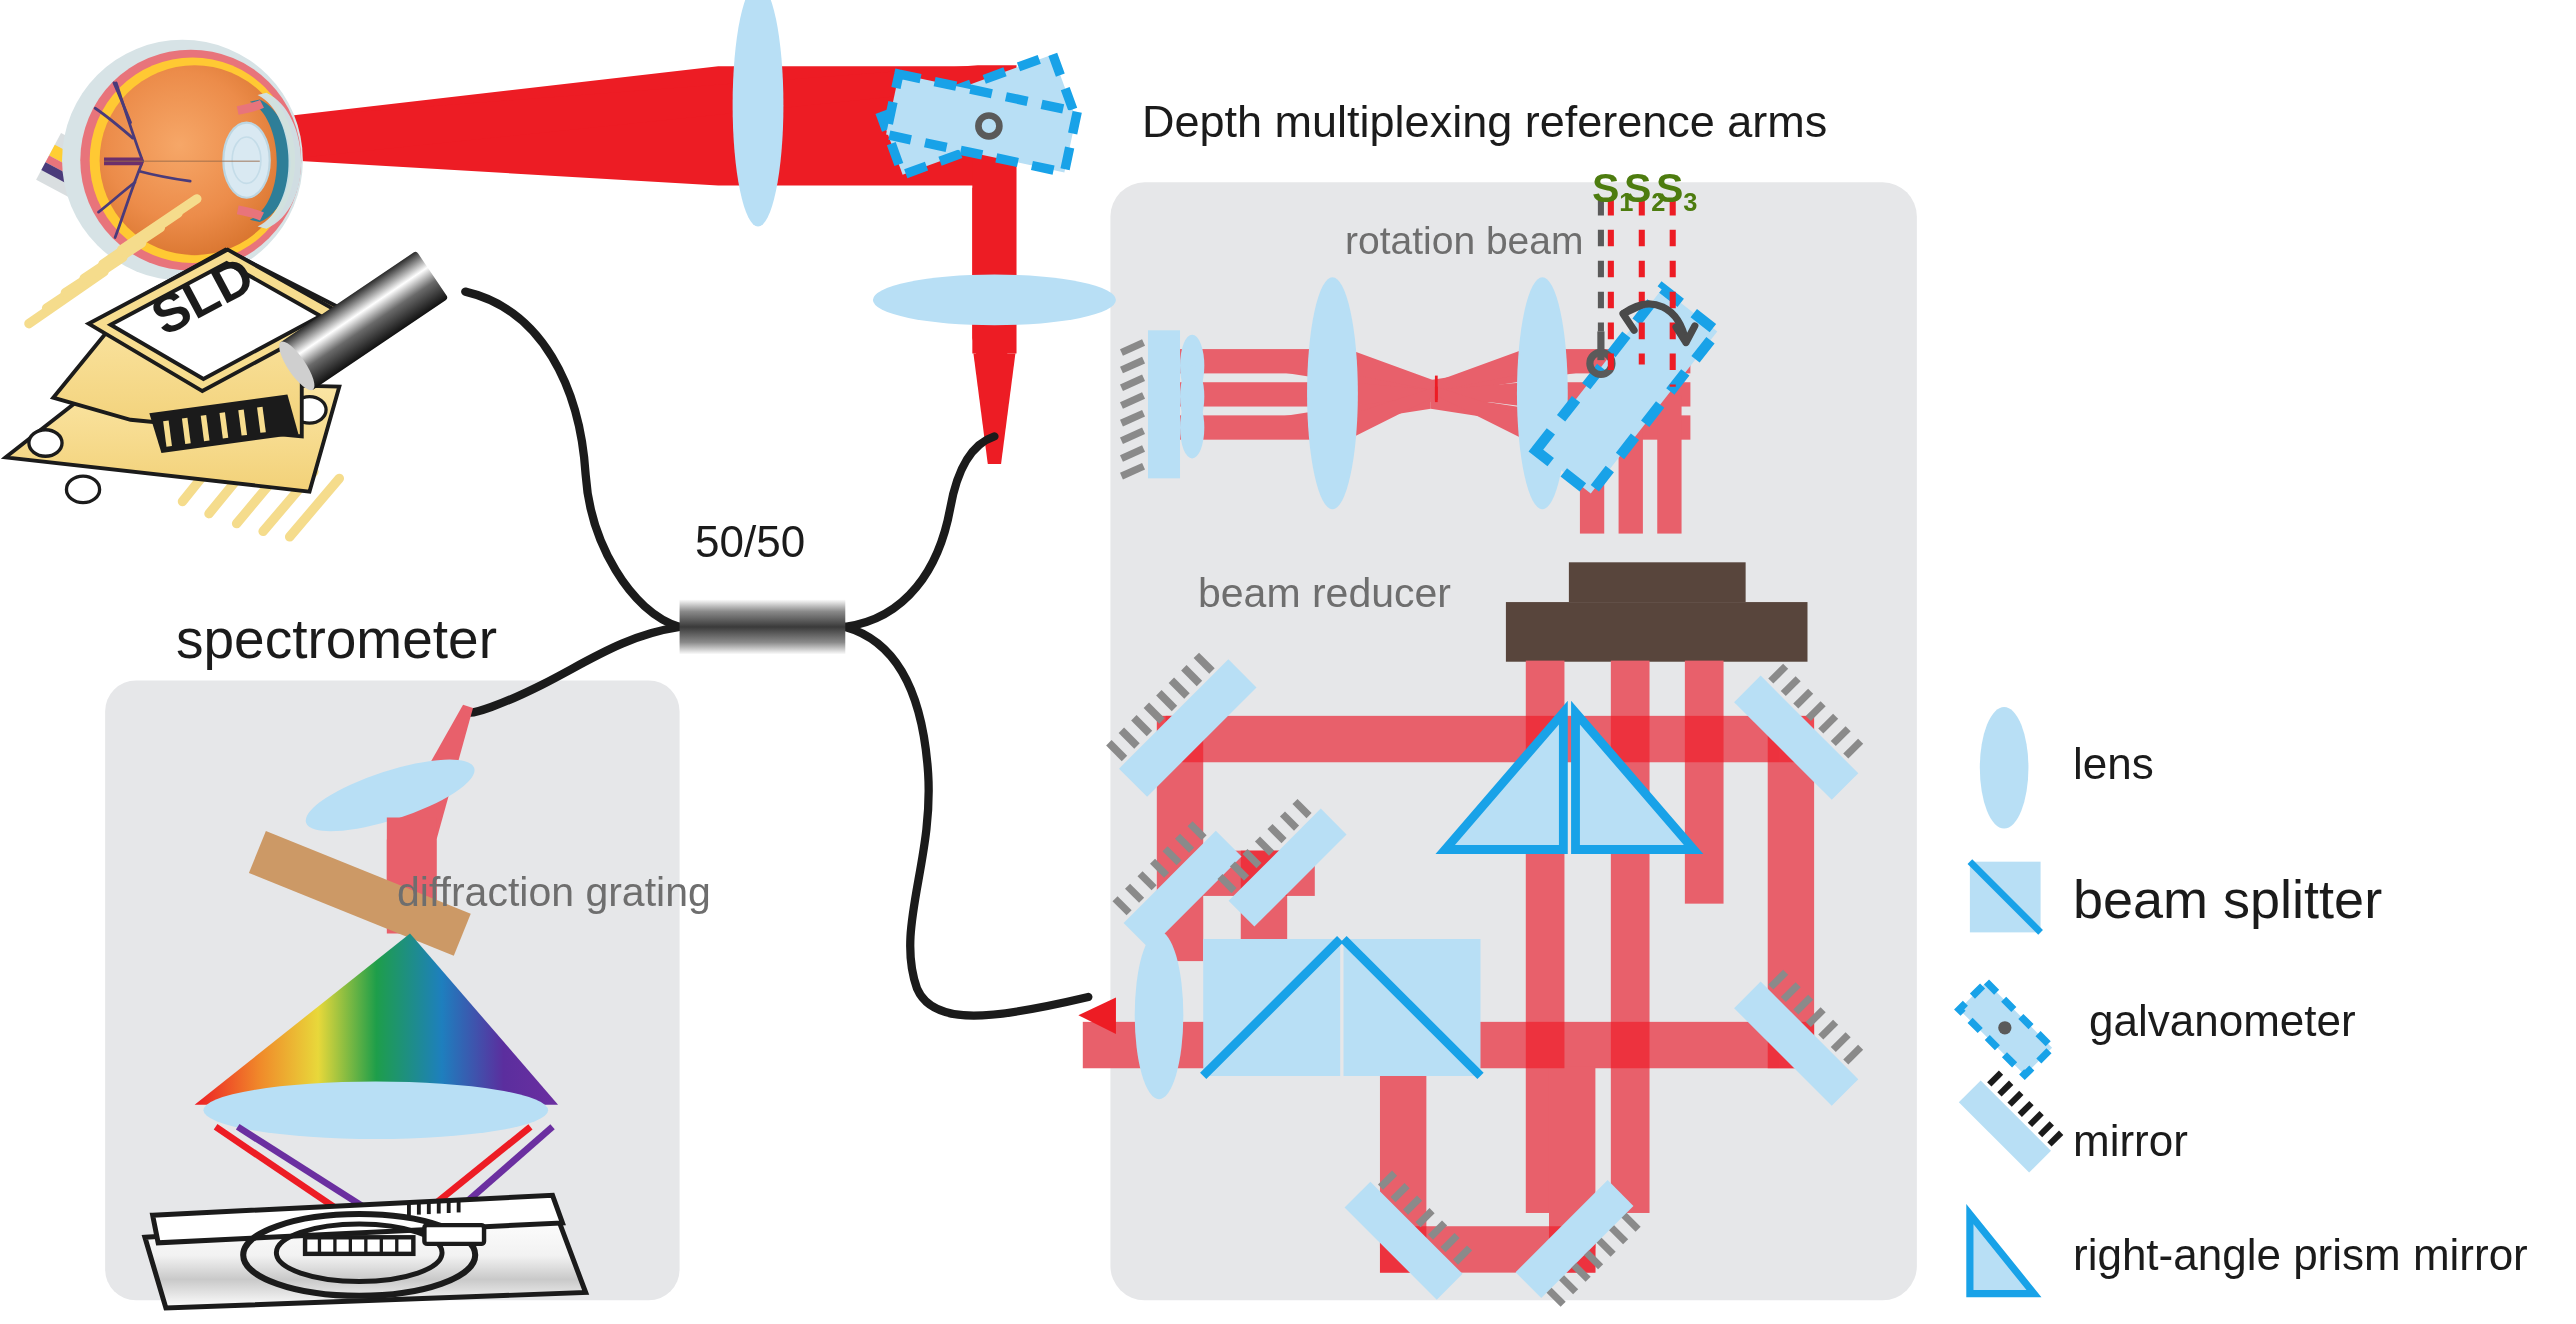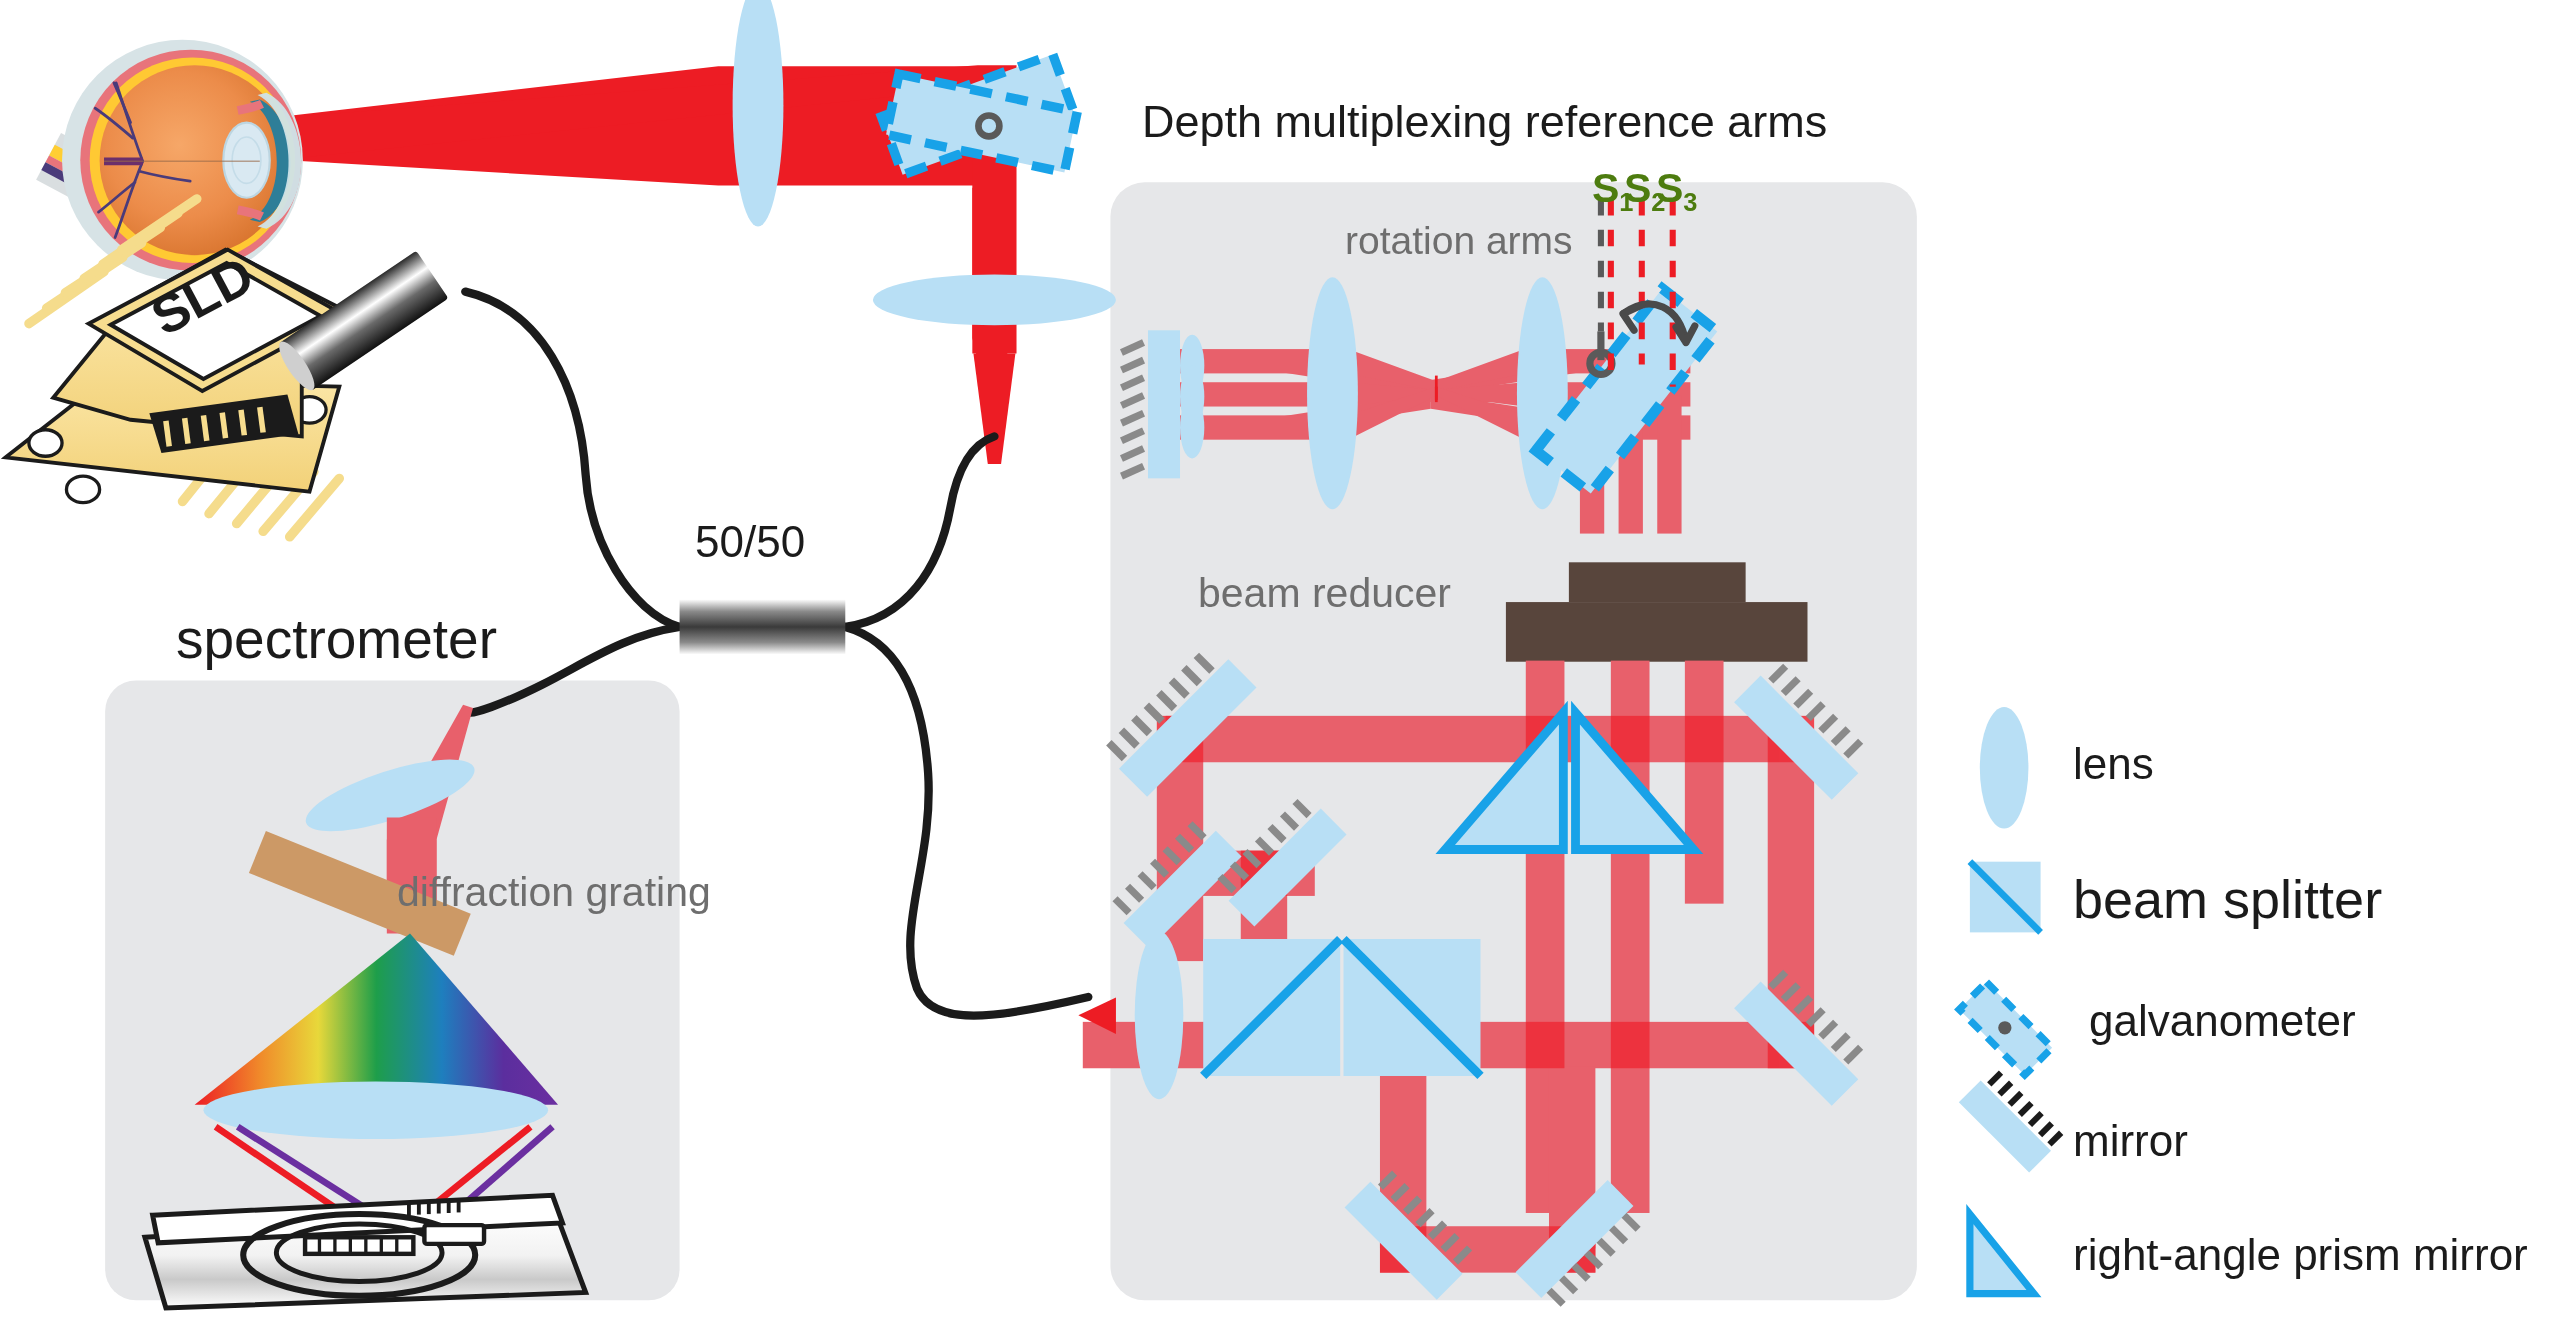--- a/index.html
+++ b/index.html
@@ -514,21 +514,21 @@
   </svg>
 
   <div class="lbl lbl-black" style="left:1142px;top:99px;font-size:45px;">Depth multiplexing reference arms</div>
 
   <div class="lbl lbl-black" style="left:176px;top:612px;font-size:55px;">spectrometer</div>
 
   <div class="lbl lbl-gray" style="left:397px;top:872px;font-size:41px;">diffraction grating</div>
 
   <div class="lbl lbl-gray" style="left:1198px;top:573px;font-size:41px;">beam reducer</div>
 
-  <div class="lbl lbl-gray" style="left:1345px;top:221px;font-size:39px;">rotation arms</div>
+  <div class="lbl lbl-gray" style="left:1345px;top:221px;font-size:39px;">rotation beam</div>
 
   <div class="lbl lbl-black" style="left:695px;top:520px;font-size:44px;">50/50</div>
 
   <div class="lbl lbl-red" style="left:1592px;top:168px;font-size:41px;">
     <span>S</span><span class="sub">1</span>
   </div>
   <div class="lbl lbl-red" style="left:1624px;top:168px;font-size:41px;text-align:center;">
     <span>S</span><span class="sub">2</span>
   </div>
   <div class="lbl lbl-red" style="left:1656px;top:168px;font-size:41px;">

